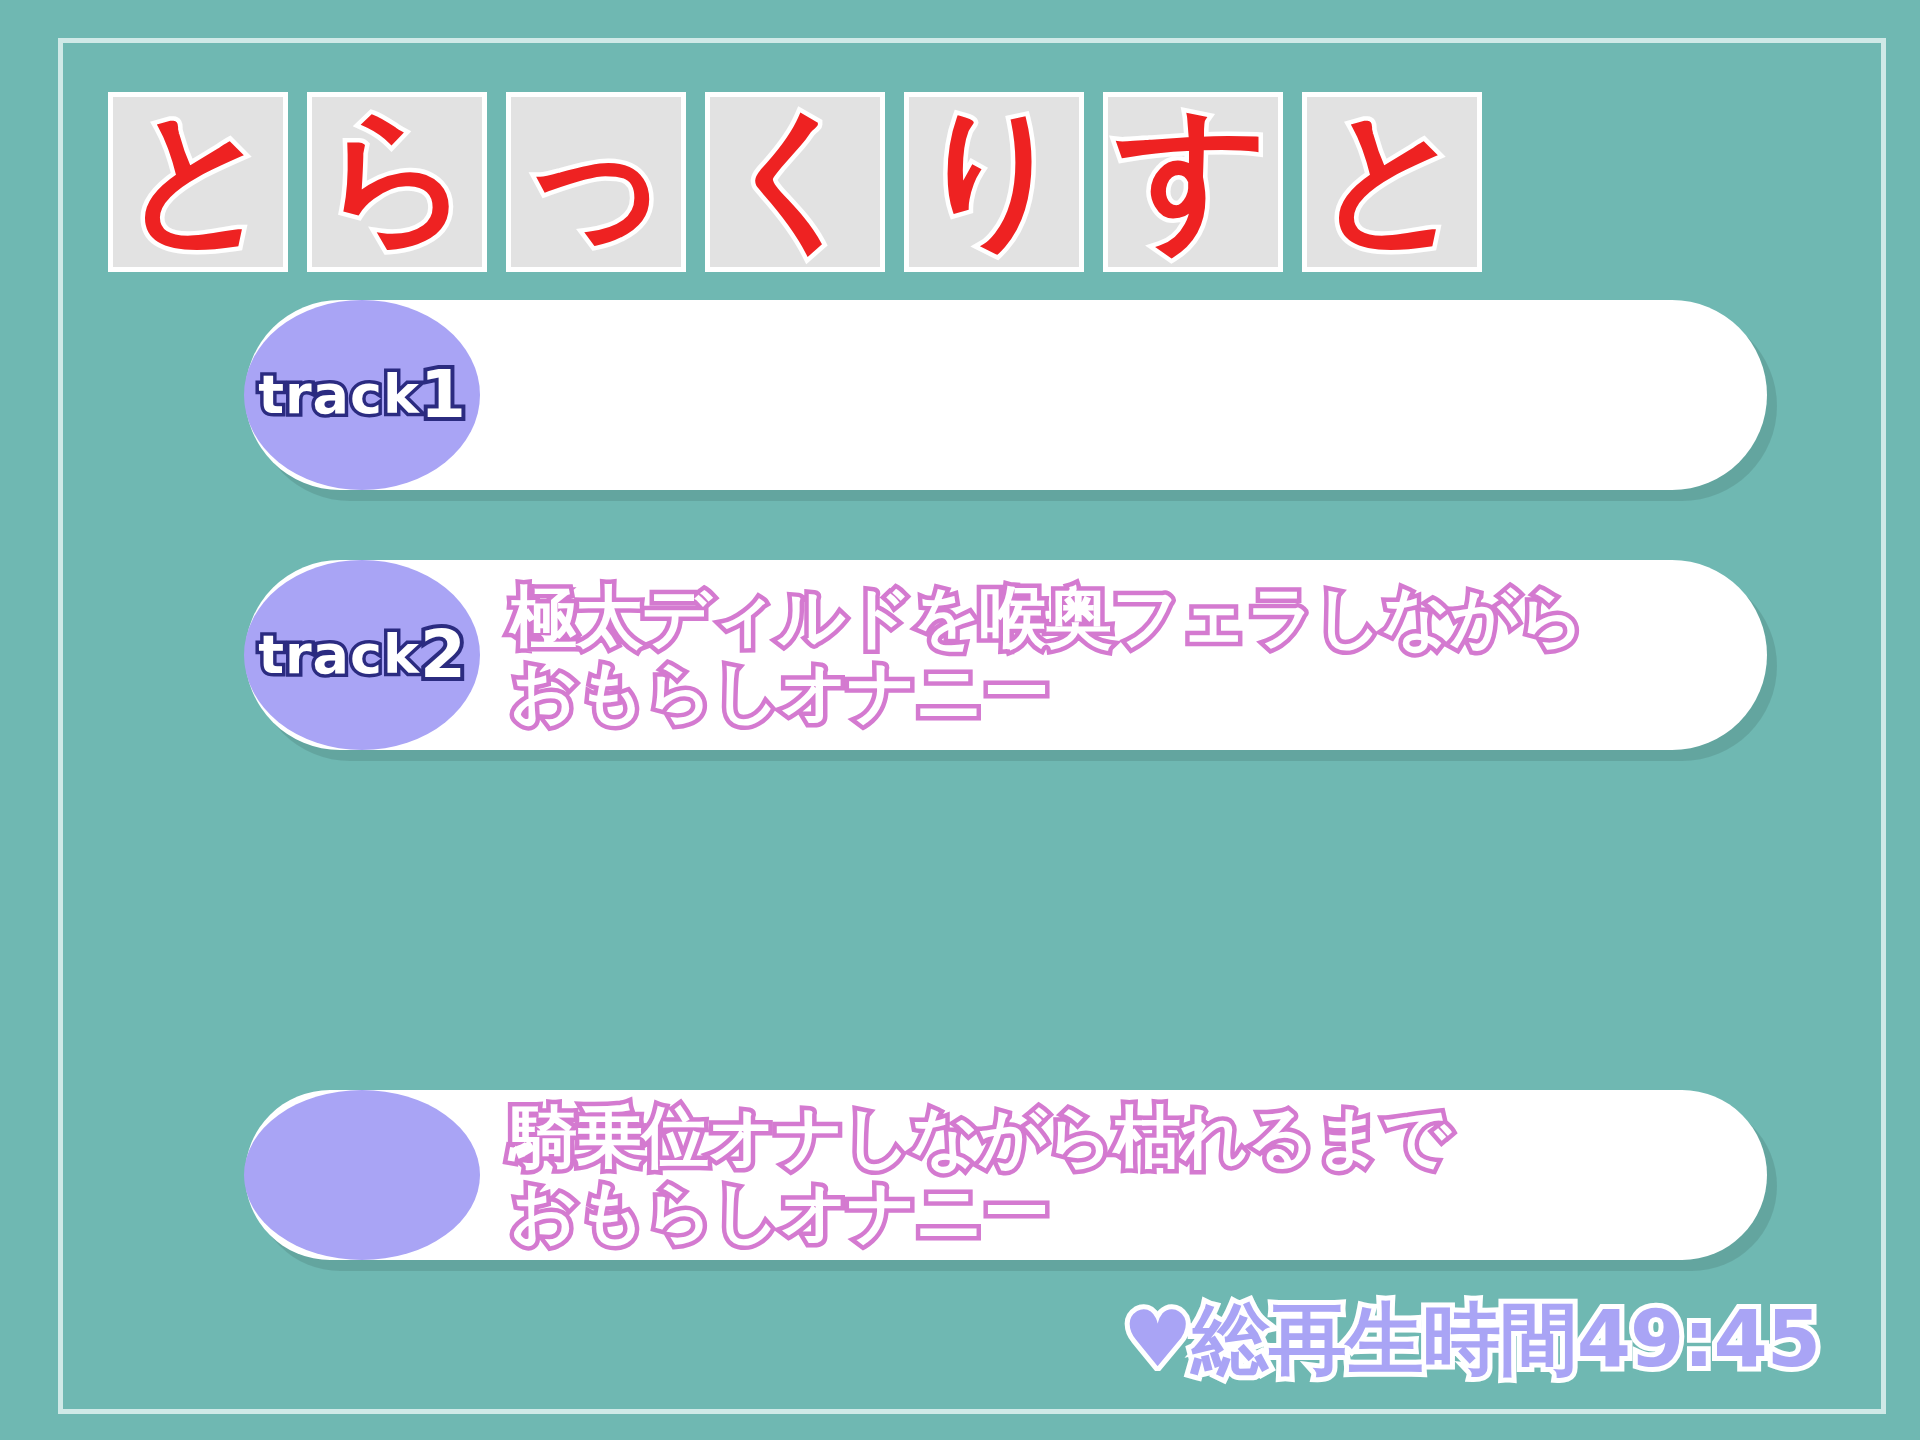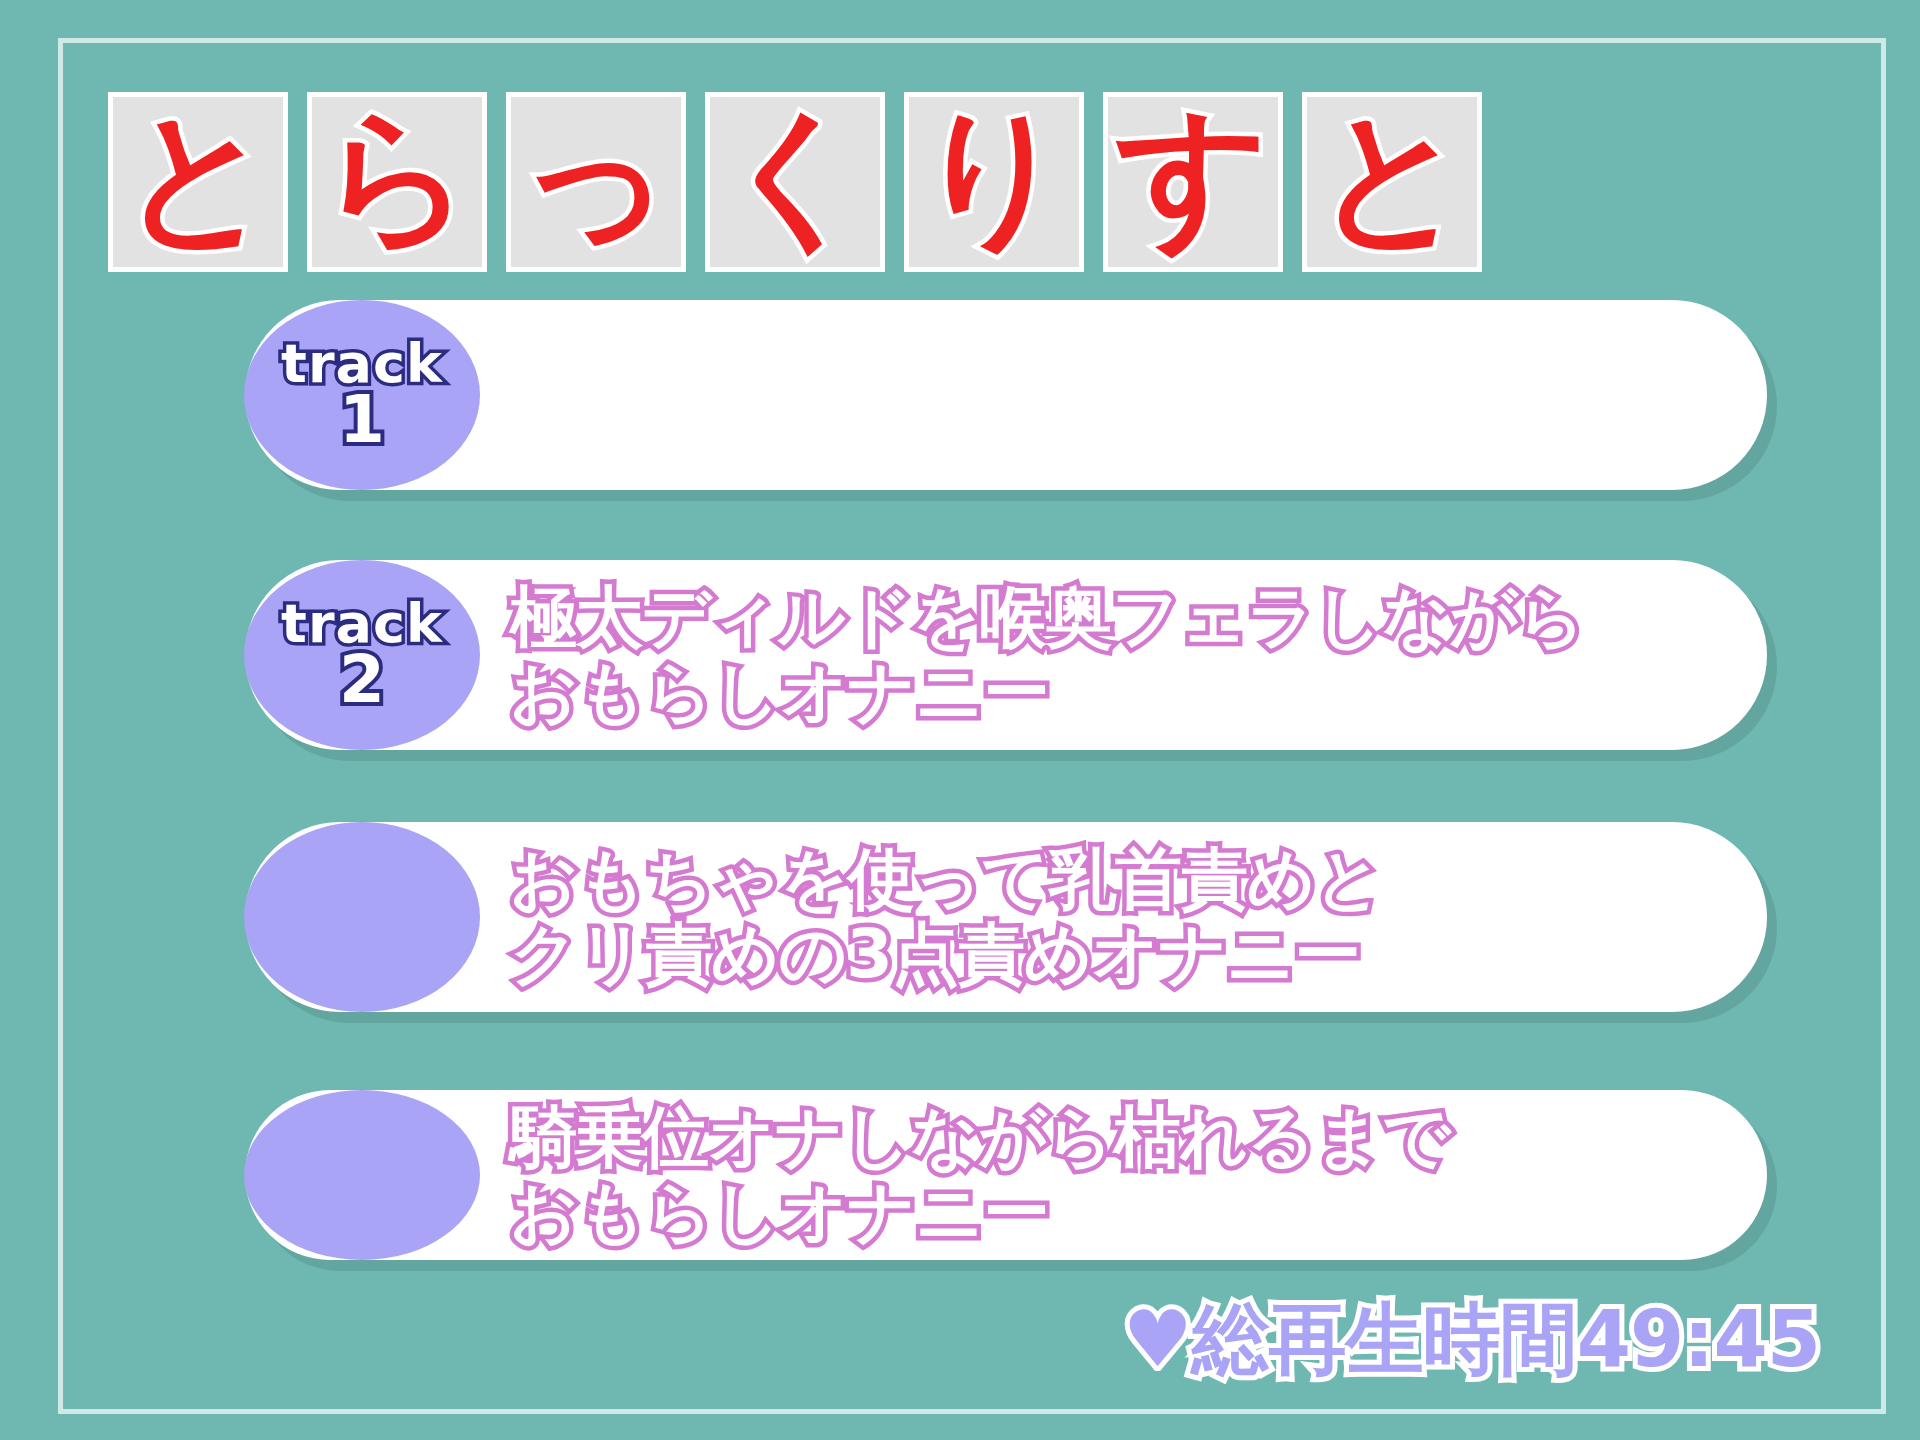--- a/index.html
+++ b/index.html
@@ -81,21 +81,21 @@
   .badge {
     position: absolute;
     left: -1px;
     top: 50%;
     transform: translateY(-50%);
     width: 236px;
     height: 100%;
     background: #a9a4f5;
     border-radius: 50%;
     display: flex;
-    flex-direction: column;
+    flex-direction: row;
     align-items: center;
     justify-content: center;
     z-index: 3;
   }
   .badge-word {
     font-family: "DejaVu Sans", sans-serif;
     font-size: 54px;
     font-weight: bold;
     color: #ffffff;
     -webkit-text-stroke: 7px #2b2b80;
@@ -189,29 +189,20 @@
   <div class="track-row" style="top:560px;height:190px;">
     <div class="row-pill"></div>
     <div class="badge">
       <span class="badge-word">track</span>
       <span class="badge-num">2</span>
     </div>
     <div class="row-text">極太ディルドを喉奥フェラしながら
 おもらしオナニー</div>
   </div>
 
-  <div class="track-row" style="top:822px;height:190px;">
-    <div class="row-pill"></div>
-    <div class="badge">
-      
-      
-    </div>
-    <div class="row-text">おもちゃを使って乳首責めと
-クリ責めの3点責めオナニー</div>
-  </div>
 
   <div class="track-row" style="top:1090px;height:170px;">
     <div class="row-pill"></div>
     <div class="badge">
       
       
     </div>
     <div class="row-text">騎乗位オナしながら枯れるまで
 おもらしオナニー</div>
   </div>

